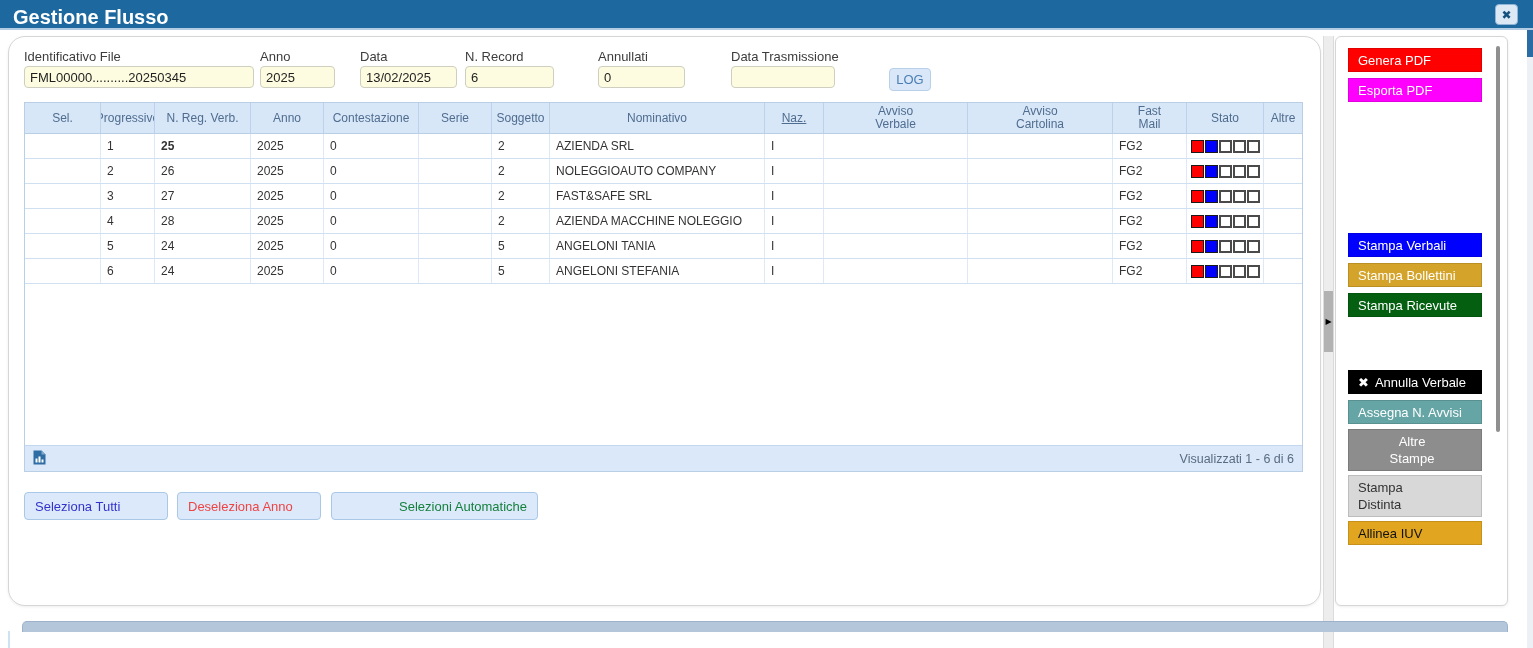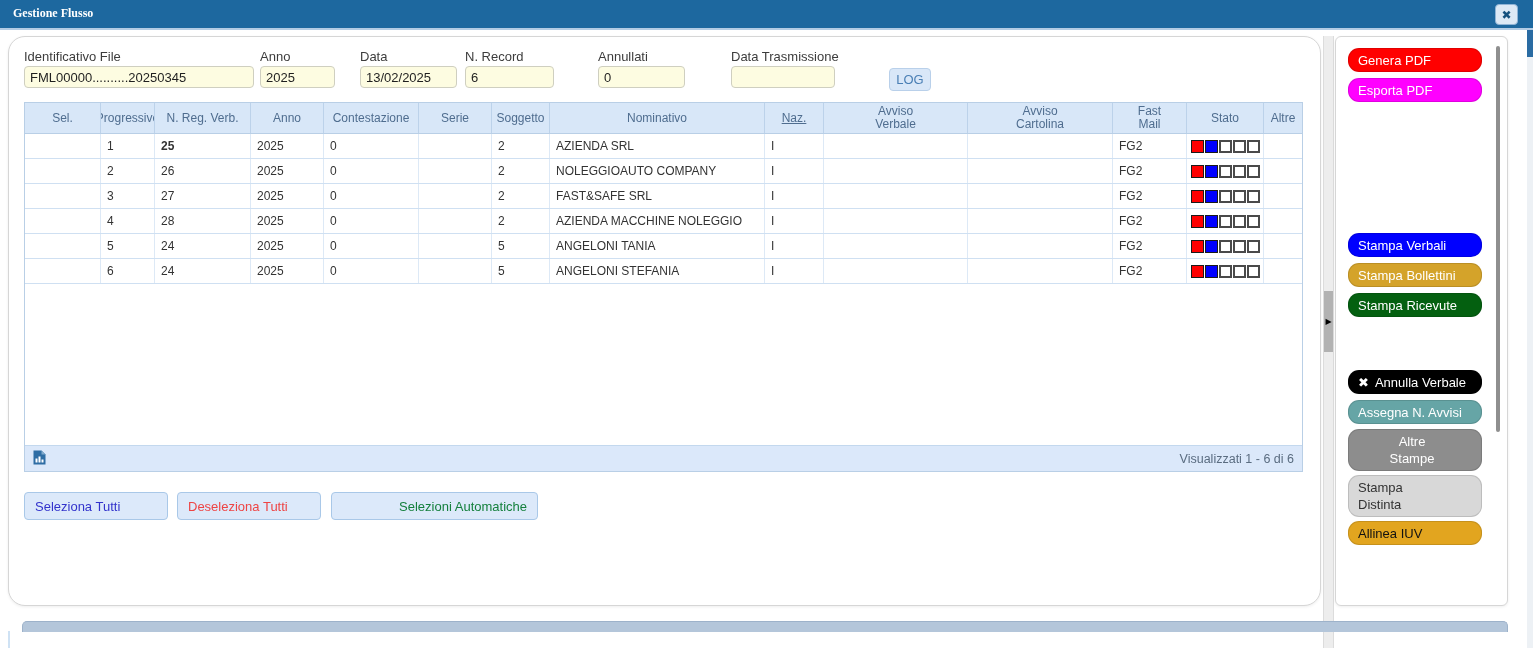--- a/index.html
+++ b/index.html
@@ -3,21 +3,21 @@
 <meta charset="utf-8">
 <style>
   html,body{margin:0;padding:0;}
   body{
     position:relative;width:1533px;height:648px;overflow:hidden;background:#ffffff;
     font-family:"Liberation Sans","DejaVu Sans",sans-serif;-webkit-font-smoothing:antialiased;
   }
   
   .titlebar{position:absolute;left:0;top:0;width:100%;height:30px;background:#1d689f;
     border-bottom:2px solid #b3cce4;box-sizing:border-box;}
-  .titlebar .title{position:absolute;left:13px;top:6px;font-size:12px;font-weight:bold;color:#ffffff;font-family:Liberation Serif, serif;}
+  .titlebar .title{position:absolute;left:13px;top:6px;font-size:20px;font-weight:bold;color:#ffffff;}
   .close-btn{position:absolute;right:15px;top:4px;width:23px;height:21px;background:#dce9f5;
     border:1px solid #8fb4d6;border-radius:4px;display:flex;align-items:center;justify-content:center;
     font-size:12px;font-weight:bold;color:#14517e;cursor:pointer;box-sizing:border-box;}
   
   .main-panel{position:absolute;left:8px;top:36px;width:1313px;height:570px;background:#fff;
     border:1px solid #d6d6d6;border-radius:17px;box-shadow:0 1px 3px rgba(0,0,0,.07);
     box-sizing:border-box;padding:12px 15px;}
   .form-row{display:flex;align-items:flex-start;}
   .field{display:flex;flex-direction:column;}
   .field label{font-size:13px;color:#3c3c3c;margin-bottom:2px;white-space:nowrap;}
@@ -49,21 +49,21 @@
     font-size:13px;cursor:pointer;font-family:inherit;text-align:left;padding:0 10px;}
   
   .splitter{position:absolute;left:1323px;top:36px;width:11px;height:612px;background:#ededed;
     border-left:1px solid #dcdcdc;border-right:1px solid #dcdcdc;box-sizing:border-box;}
   .splitter-handle{position:absolute;left:0;top:255px;width:100%;height:61px;background:#b2b2b2;
     display:flex;align-items:center;justify-content:center;cursor:pointer;}
   .splitter-handle .tri{font-size:8px;color:#000;line-height:1;}
   
   .side-panel{position:absolute;left:1335px;top:36px;width:173px;height:570px;background:#fff;
     border:1px solid #d6d6d6;border-radius:6px;box-shadow:0 1px 3px rgba(0,0,0,.07);box-sizing:border-box;}
-  .sidebtn{position:absolute;left:12px;width:134px;border-radius:11px;font-size:13px;
+  .sidebtn{position:absolute;left:12px;width:134px;border-radius:0;font-size:13px;
     display:flex;align-items:center;box-sizing:border-box;padding-left:9px;cursor:pointer;
     border:1px solid rgba(0,0,0,0.12);font-family:inherit;}
   .sidebtn.twolines{flex-direction:column;justify-content:center;align-items:stretch;padding-left:0;line-height:17px;}
   .sidebtn .xicon{font-weight:bold;margin-right:6px;}
   .side-scrollbar{position:absolute;right:7px;top:9px;width:4px;height:386px;background:#8f8f8f;border-radius:2px;cursor:pointer;}
   
   .bottom-bar{position:absolute;left:22px;top:621px;width:1486px;height:11px;background:#b4c6da;
     border:1px solid #9db2ca;border-bottom:none;border-radius:5px 5px 0 0;box-sizing:border-box;}
   .bottom-edge{position:absolute;left:8px;top:631px;width:2px;height:17px;background:#cfe2f4;}
   .page-scrollbar{position:absolute;right:0;top:30px;width:6px;height:618px;background:#edf1f5;}
@@ -274,21 +274,21 @@
           <rect x="5.5" y="6.5" width="2" height="6" fill="#ffffff"></rect>
           <rect x="8.5" y="9.5" width="2" height="3" fill="#ffffff"></rect>
         </svg>
       </span>
       <span>Visualizzati 1 - 6 di 6</span>
     </div>
   </div>
 
   <div class="sel-row">
       <button class="selbtn" style="width: 144px; margin-left: 0px; color: rgb(51, 51, 204);">Seleziona Tutti</button>
-      <button class="selbtn" style="width: 144px; margin-left: 9px; color: rgb(238, 68, 68);">Deseleziona Tutti</button>
+      <button class="selbtn" style="width: 144px; margin-left: 9px; color: rgb(238, 68, 68);">Deseleziona Anno</button>
       <button class="selbtn" style="width: 207px; margin-left: 10px; color: #15803d; text-align: right;">Selezioni Automatiche</button>
     </div>
 </div>
 
 <div class="splitter">
   <div class="splitter-handle">
     <span class="tri">▶</span>
   </div>
 </div>
 

